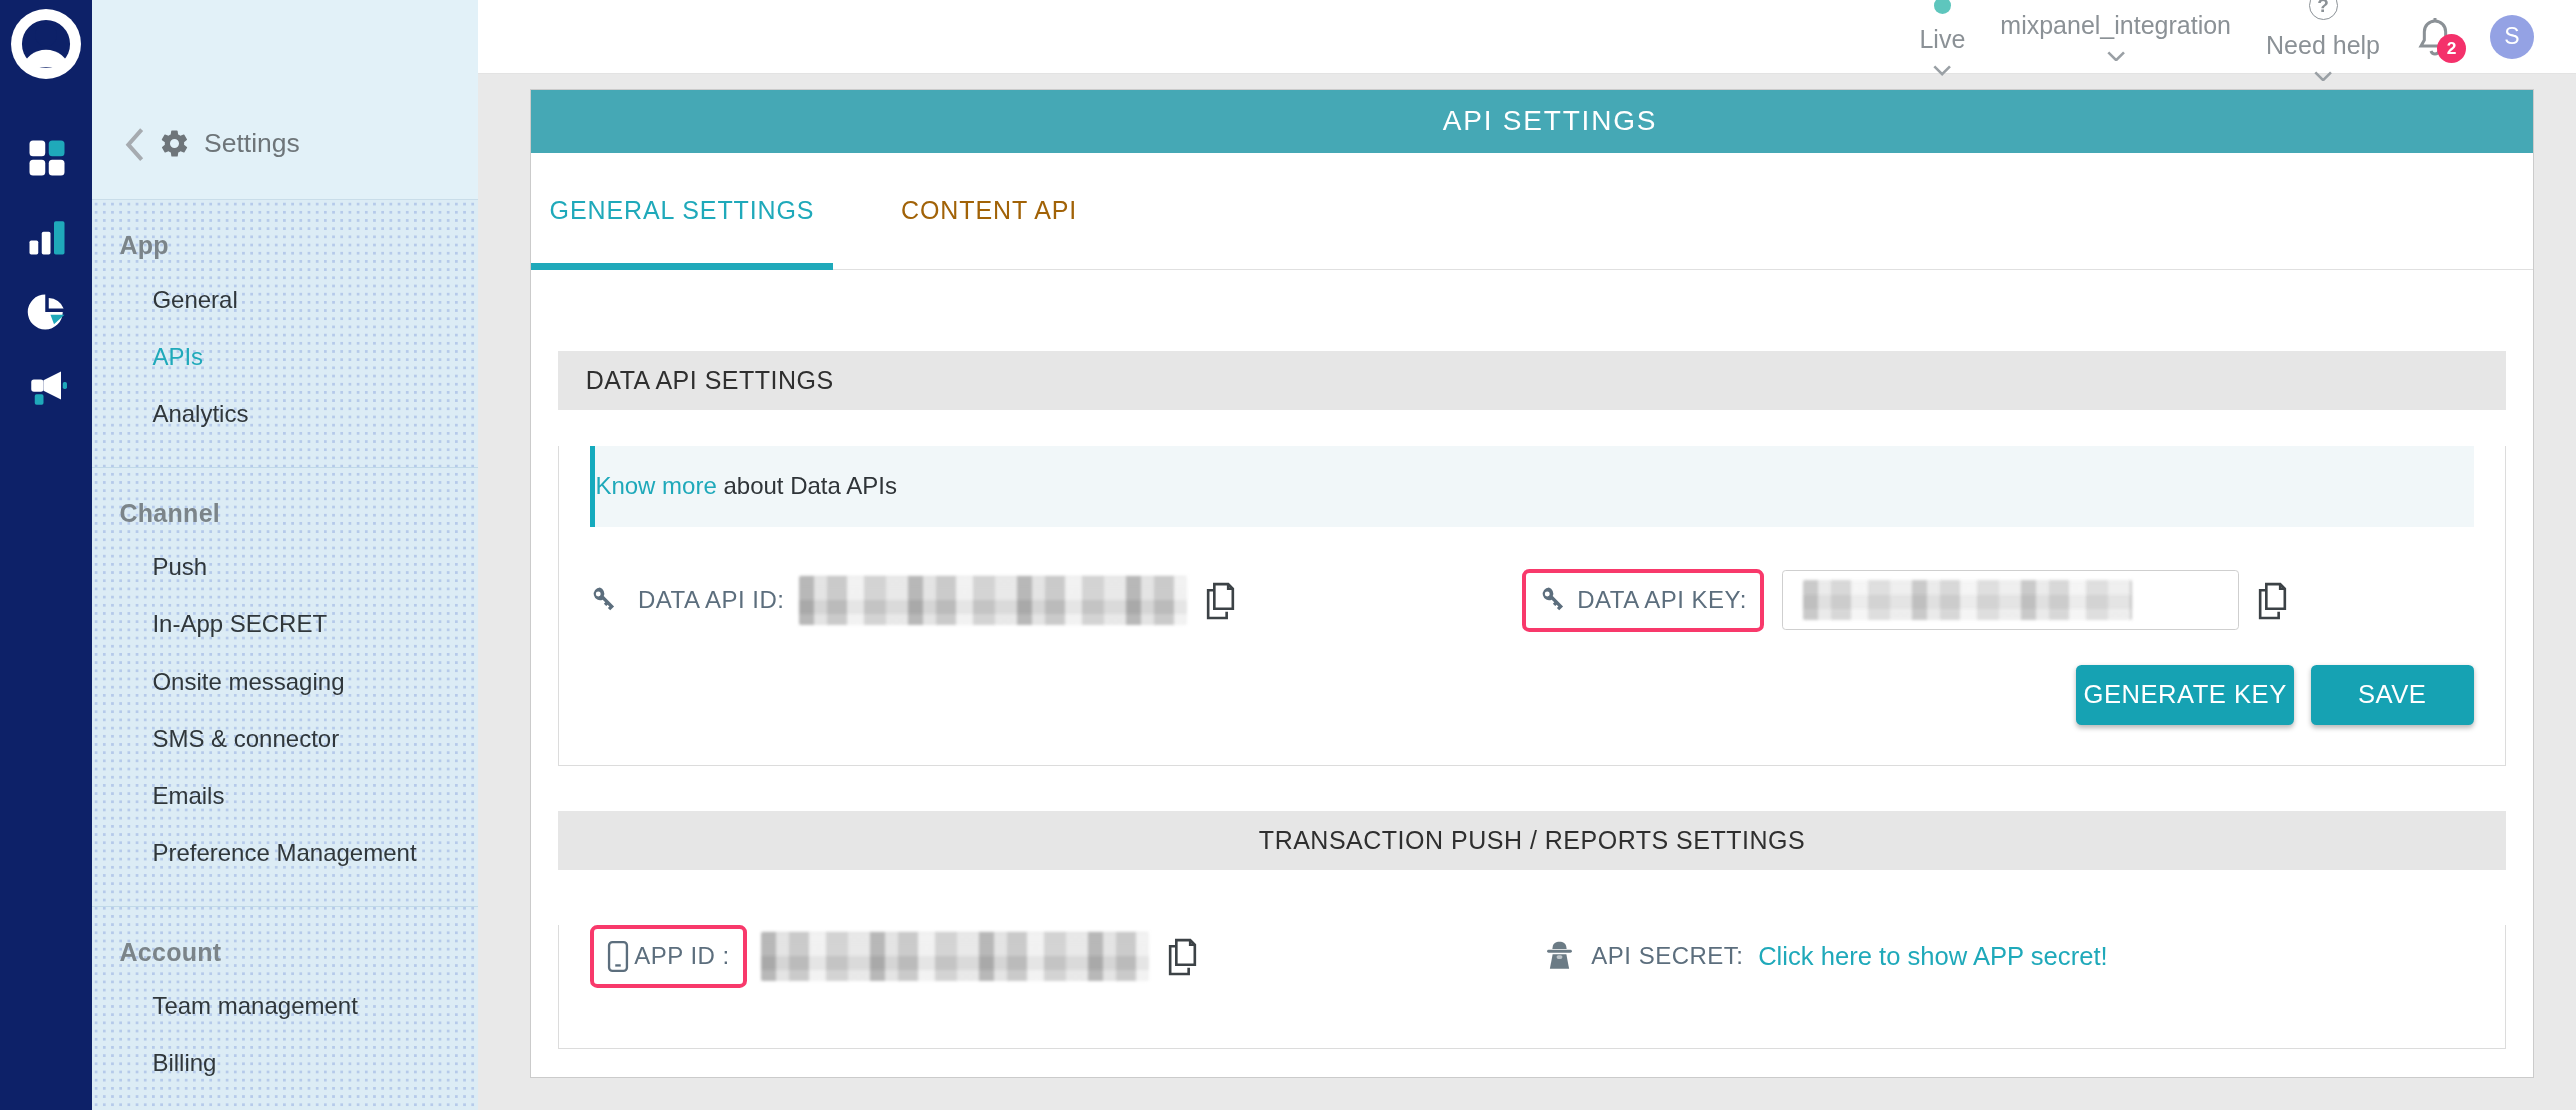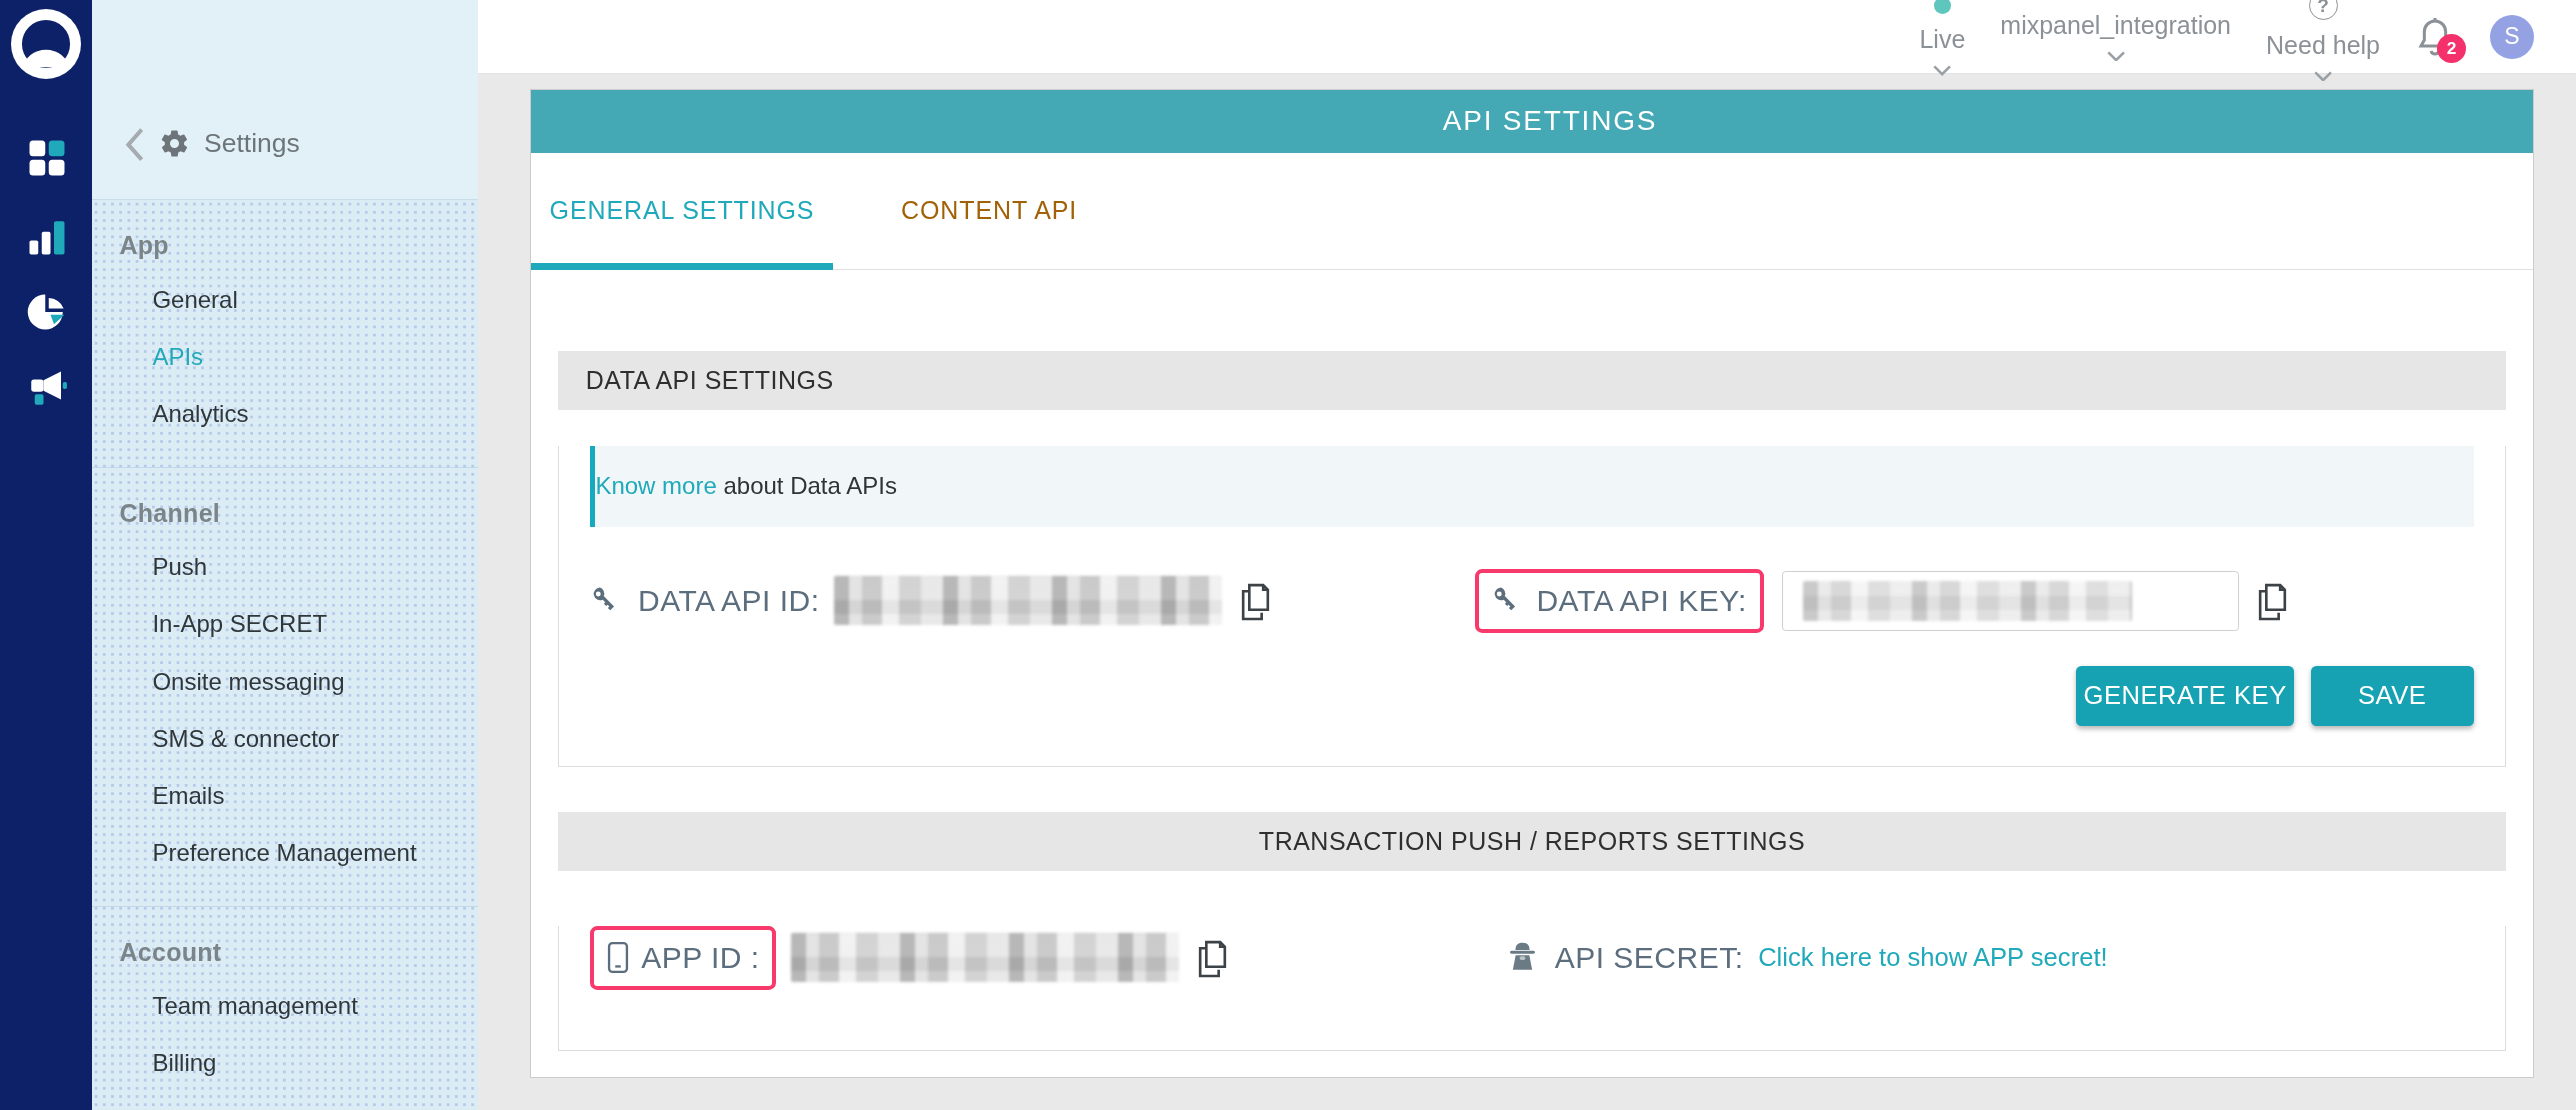--- a/index.html
+++ b/index.html
@@ -67,37 +67,37 @@
   .banner { margin-top:36px; height:81px; background:#f1f7f9; border-left:5.5px solid #15aabd;
             display:flex; align-items:center; font-size:24px; color:#2f3438; }
   .banner a { color:#1fa9ba; text-decoration:none; cursor:pointer; }
 
   .row { display:flex; align-items:center; }
   .row1 { margin-top:42px; }
   .row2 { margin:55px 0 60px; }
   .fgroup { display:flex; align-items:center; gap:14.6px; }
   .push-right-1 { margin-left:auto; margin-right:183px; }
   .push-right-2 { margin-left:auto; margin-right:366px; }
-  .flabel { font-size:30px; color:#5c6e7d; letter-spacing:0.5px; white-space:nowrap; }
+  .flabel { font-size:24px; color:#5c6e7d; letter-spacing:0.5px; white-space:nowrap; }
   .key-ic { width:33px; height:33px; color:#5c6e7d; }
   .copy-ic { width:37px; height:38px; color:#3c4246; cursor:pointer; }
   .phone-ic { width:22px; height:33px; color:#5c6e7d; }
   .spy-ic { width:35px; height:37px; color:#6b7b85; }
 
   .mosaic { height:49px; width:388px; border-radius:1.8px;
     background:
       repeating-linear-gradient(90deg, rgba(125,125,125,.55) 0 14.6px, rgba(205,205,205,.55) 14.6px 28px,
         rgba(150,150,150,.5) 28px 48px, rgba(232,232,232,.6) 48px 65px,
         rgba(168,168,168,.5) 65px 87px, rgba(214,214,214,.55) 87px 109px),
       repeating-linear-gradient(0deg, rgba(255,255,255,.5) 0 11px, rgba(150,150,150,.3) 11px 25px, rgba(255,255,255,.45) 25px 37px);
     filter:blur(1.8px) saturate(0);
   }
   .mosaic.inner { width:329px; height:40px; margin-left:20px; opacity:.75; }
 
-  .hl-box { border:4.6px solid #f8396b; border-radius:7.3px; display:flex; align-items:center; gap:12px; padding:11px 12.8px; background:#fff; }
+  .hl-box { border:4.6px solid #f8396b; border-radius:7.3px; display:flex; align-items:center; gap:5px; padding:11px 12.8px; background:#fff; }
 
   .key-input { width:457px; height:60px; border:1.8px solid #cfcfcf; border-radius:3.7px; background:#fff; display:flex; align-items:center; margin-left:3.7px; cursor:text; }
 
   .btn-row { display:flex; justify-content:flex-end; gap:16.5px; margin-top:33px; padding-bottom:40px; }
   .btn { height:60px; border:none; border-radius:5.5px; background:#16a2b3; color:#fff; font-size:25.6px; letter-spacing:0.5px;
          font-family:"Liberation Sans", sans-serif; display:flex; align-items:center; justify-content:center;
          box-shadow:0 2.7px 5.5px rgba(0,0,0,.28); cursor:pointer; }
   .btn-generate { width:218px; } .btn-save { width:163px; }
 
   .secret-link { font-size:25.6px; color:#1fa9ba; cursor:pointer; white-space:nowrap; }

